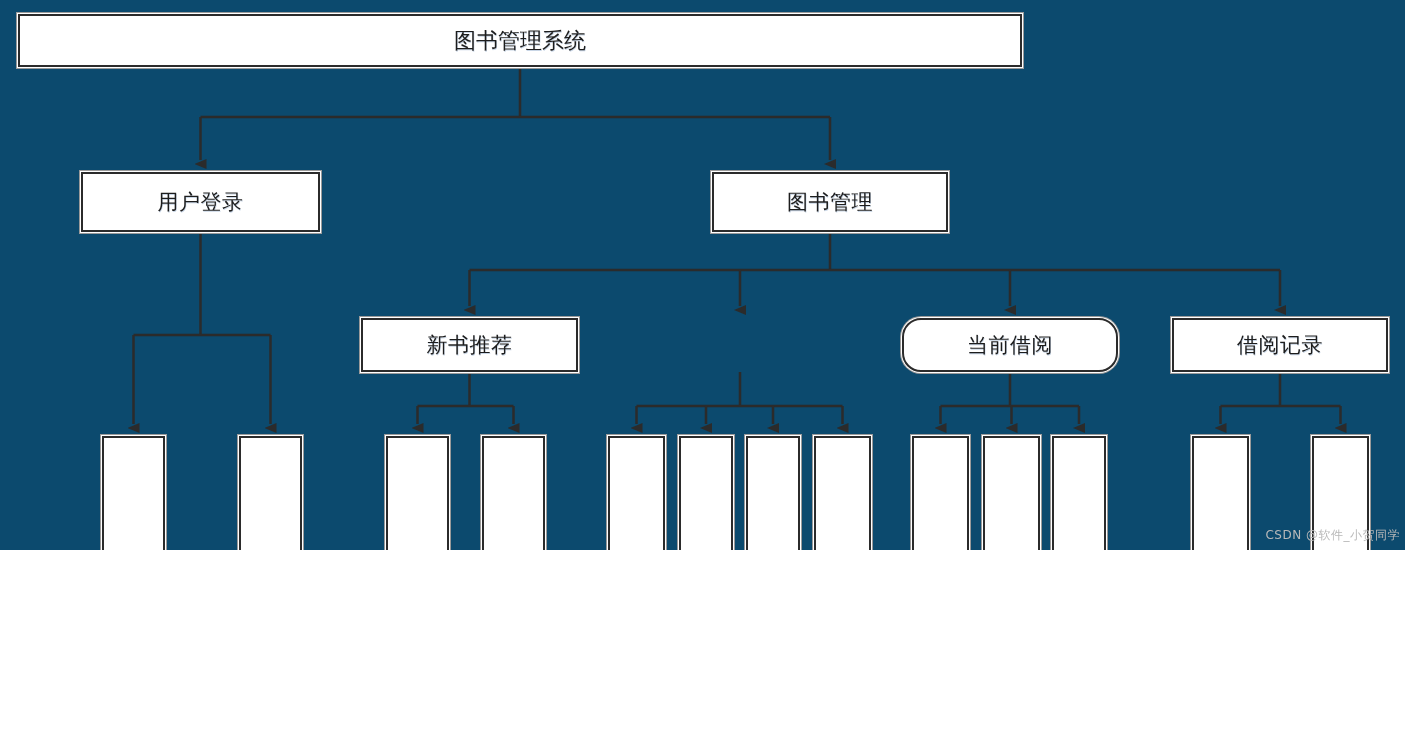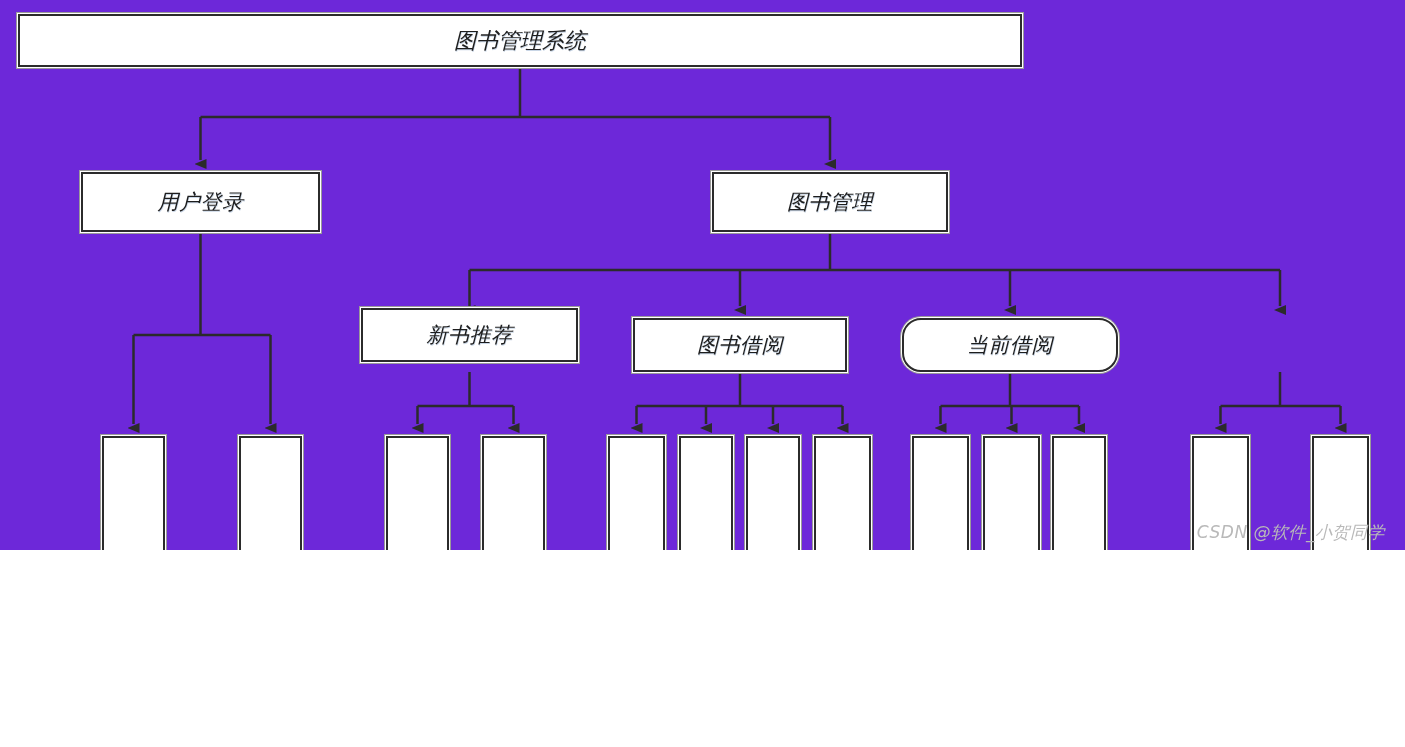--- a/index.html
+++ b/index.html
@@ -7,23 +7,22 @@
     padding: 0;
     background: #ffffff;
   }
   body {
     font-family: "DejaVu Sans", "Liberation Sans", sans-serif;
   }
   #canvas {
     position: relative;
     width: 1405px;
     height: 550px;
-    background: #6d28d9;
+    background: #0c4a6e;
     overflow: hidden;
-    font-style: italic;
   }
   svg#wires {
     position: absolute;
     left: 0;
     top: 0;
     width: 1405px;
     height: 747px;
     pointer-events: none;
   }
   .node {
@@ -65,23 +64,23 @@
     letter-spacing: 2px;
     white-space: nowrap;
     text-align: center;
   }
   .leaf.narrow .vtext {
     font-size: 20px;
     letter-spacing: 1px;
   }
   .watermark {
     position: absolute;
-    right: 20px;
+    right: 5px;
     bottom: 6px;
-    font-size: 17px;
+    font-size: 12px;
     color: #b9b9b9;
     letter-spacing: 0.5px;
     white-space: nowrap;
     user-select: none;
     text-align: center;
   }
 </style>
 </head>
 <body>
 
@@ -134,28 +133,28 @@
     <span>图书管理系统</span>
   </div>
 
   <div class="node h" id="node-l2-0" style="left: 81px; top: 172px; width: 239px; height: 60px;">
     <span>用户登录</span>
   </div>
   <div class="node h" id="node-l2-1" style="left: 712px; top: 172px; width: 236px; height: 60px; align-items: center;">
     <span>图书管理</span>
   </div>
 
-  <div class="node h" id="node-l3-0" style="left: 361px; top: 308px; width: 217px; height: 54px;">
+  <div class="node h" id="node-l3-0" style="left: 361px; top: 318px; width: 217px; height: 54px;">
     <span>新书推荐</span>
-  </div>
-  <div class="node h" id="node-l3-1" style="left: 633px; top: 318px; width: 214px; height: 54px;">
-    <span>图书借阅</span>
   </div>
   <div class="node h" id="node-l3-2" style="left: 902px; top: 318px; width: 216px; height: 54px; border-radius: 19px;">
     <span>当前借阅</span>
+  </div>
+  <div class="node h" id="node-l3-3" style="left: 1172px; top: 318px; width: 216px; height: 54px;">
+    <span>借阅记录</span>
   </div>
 
   <div class="leaf" id="leaf-0" style="left: 102px; top: 436px; width: 63px; height: 298px;">
     <span class="vtext">用户登录</span>
   </div>
   <div class="leaf" id="leaf-1" style="left: 239px; top: 436px; width: 63px; height: 298px;">
     <span class="vtext">注销登录</span>
   </div>
   <div class="leaf" id="leaf-2" style="left: 386px; top: 436px; width: 63px; height: 298px;">
     <span class="vtext">查询图书</span>

